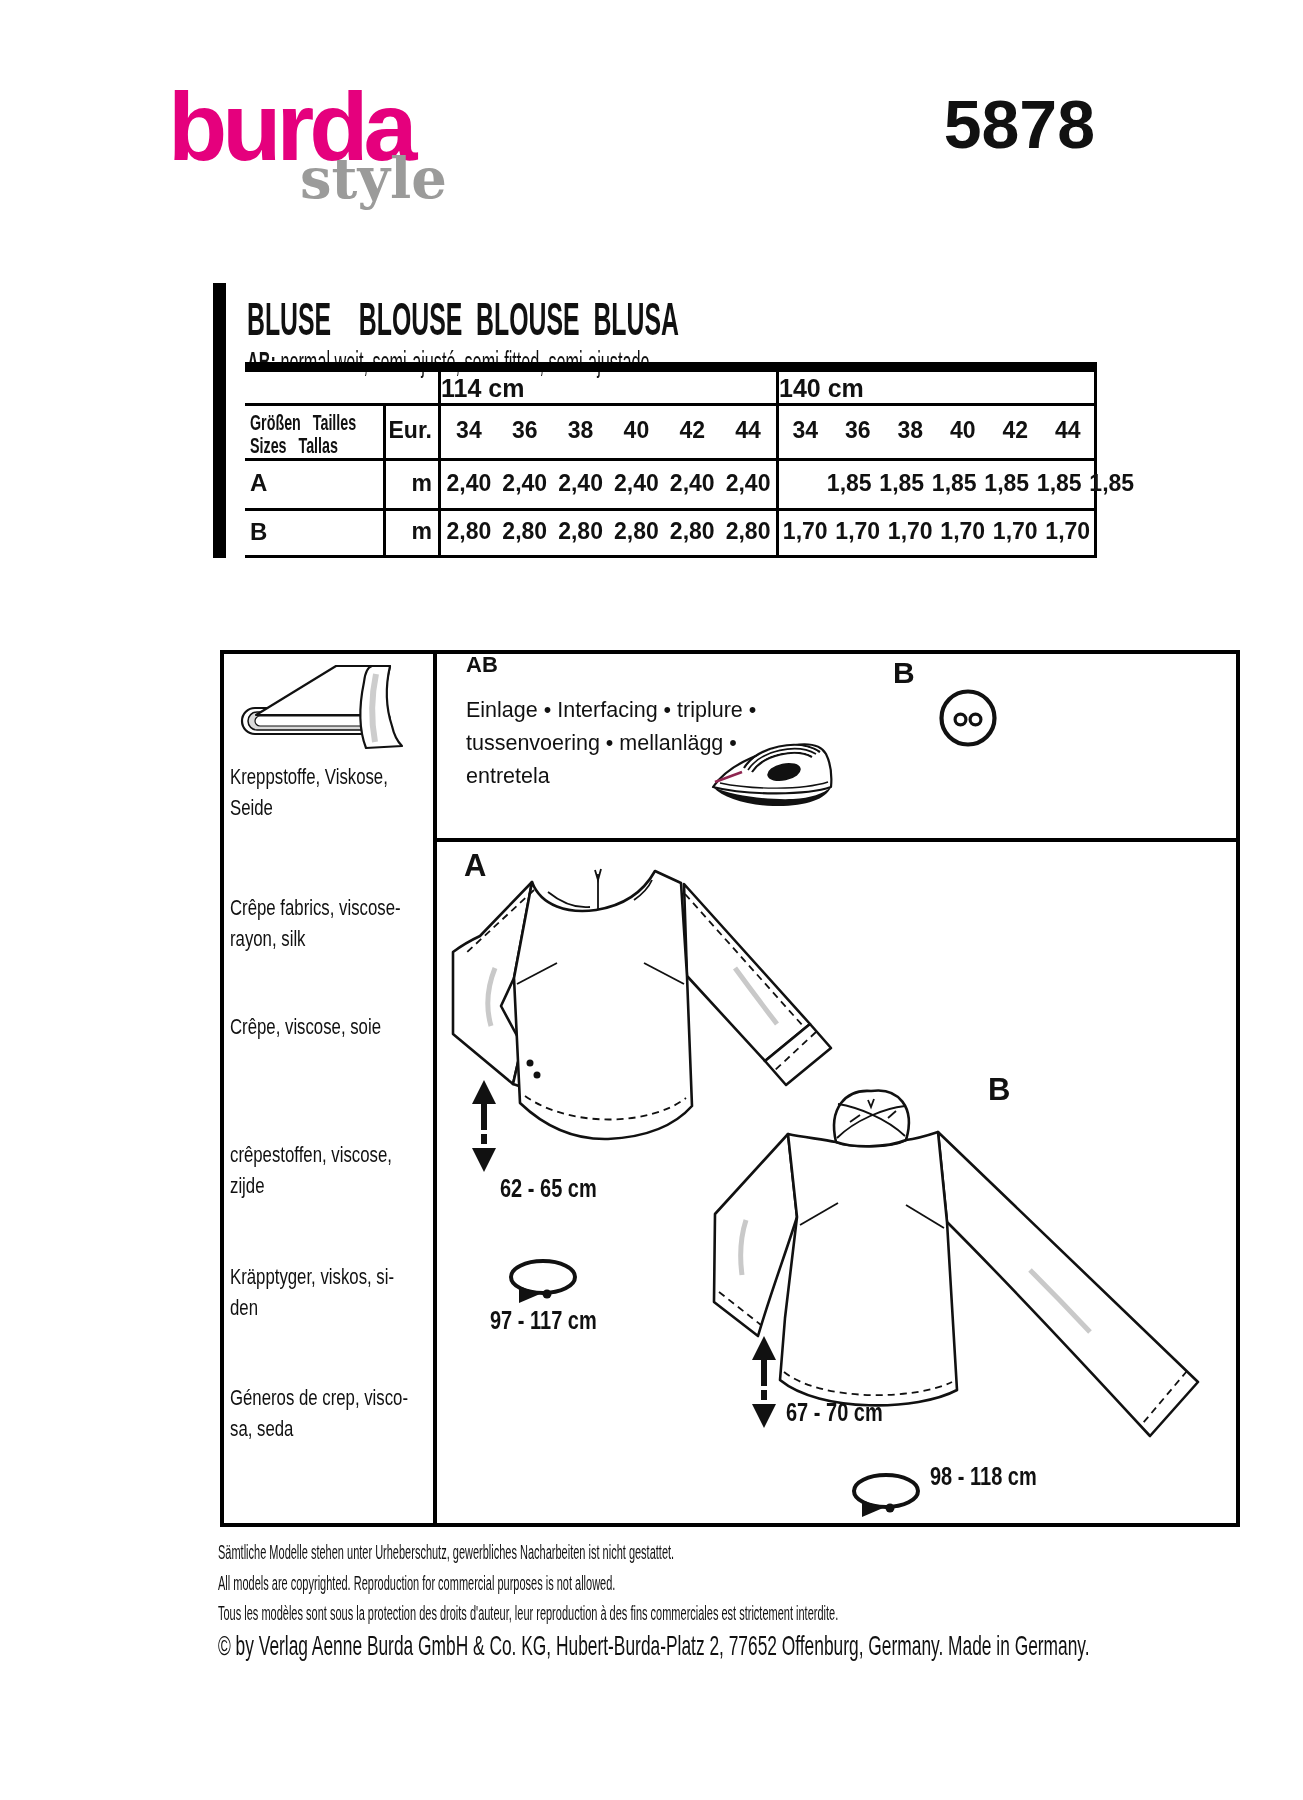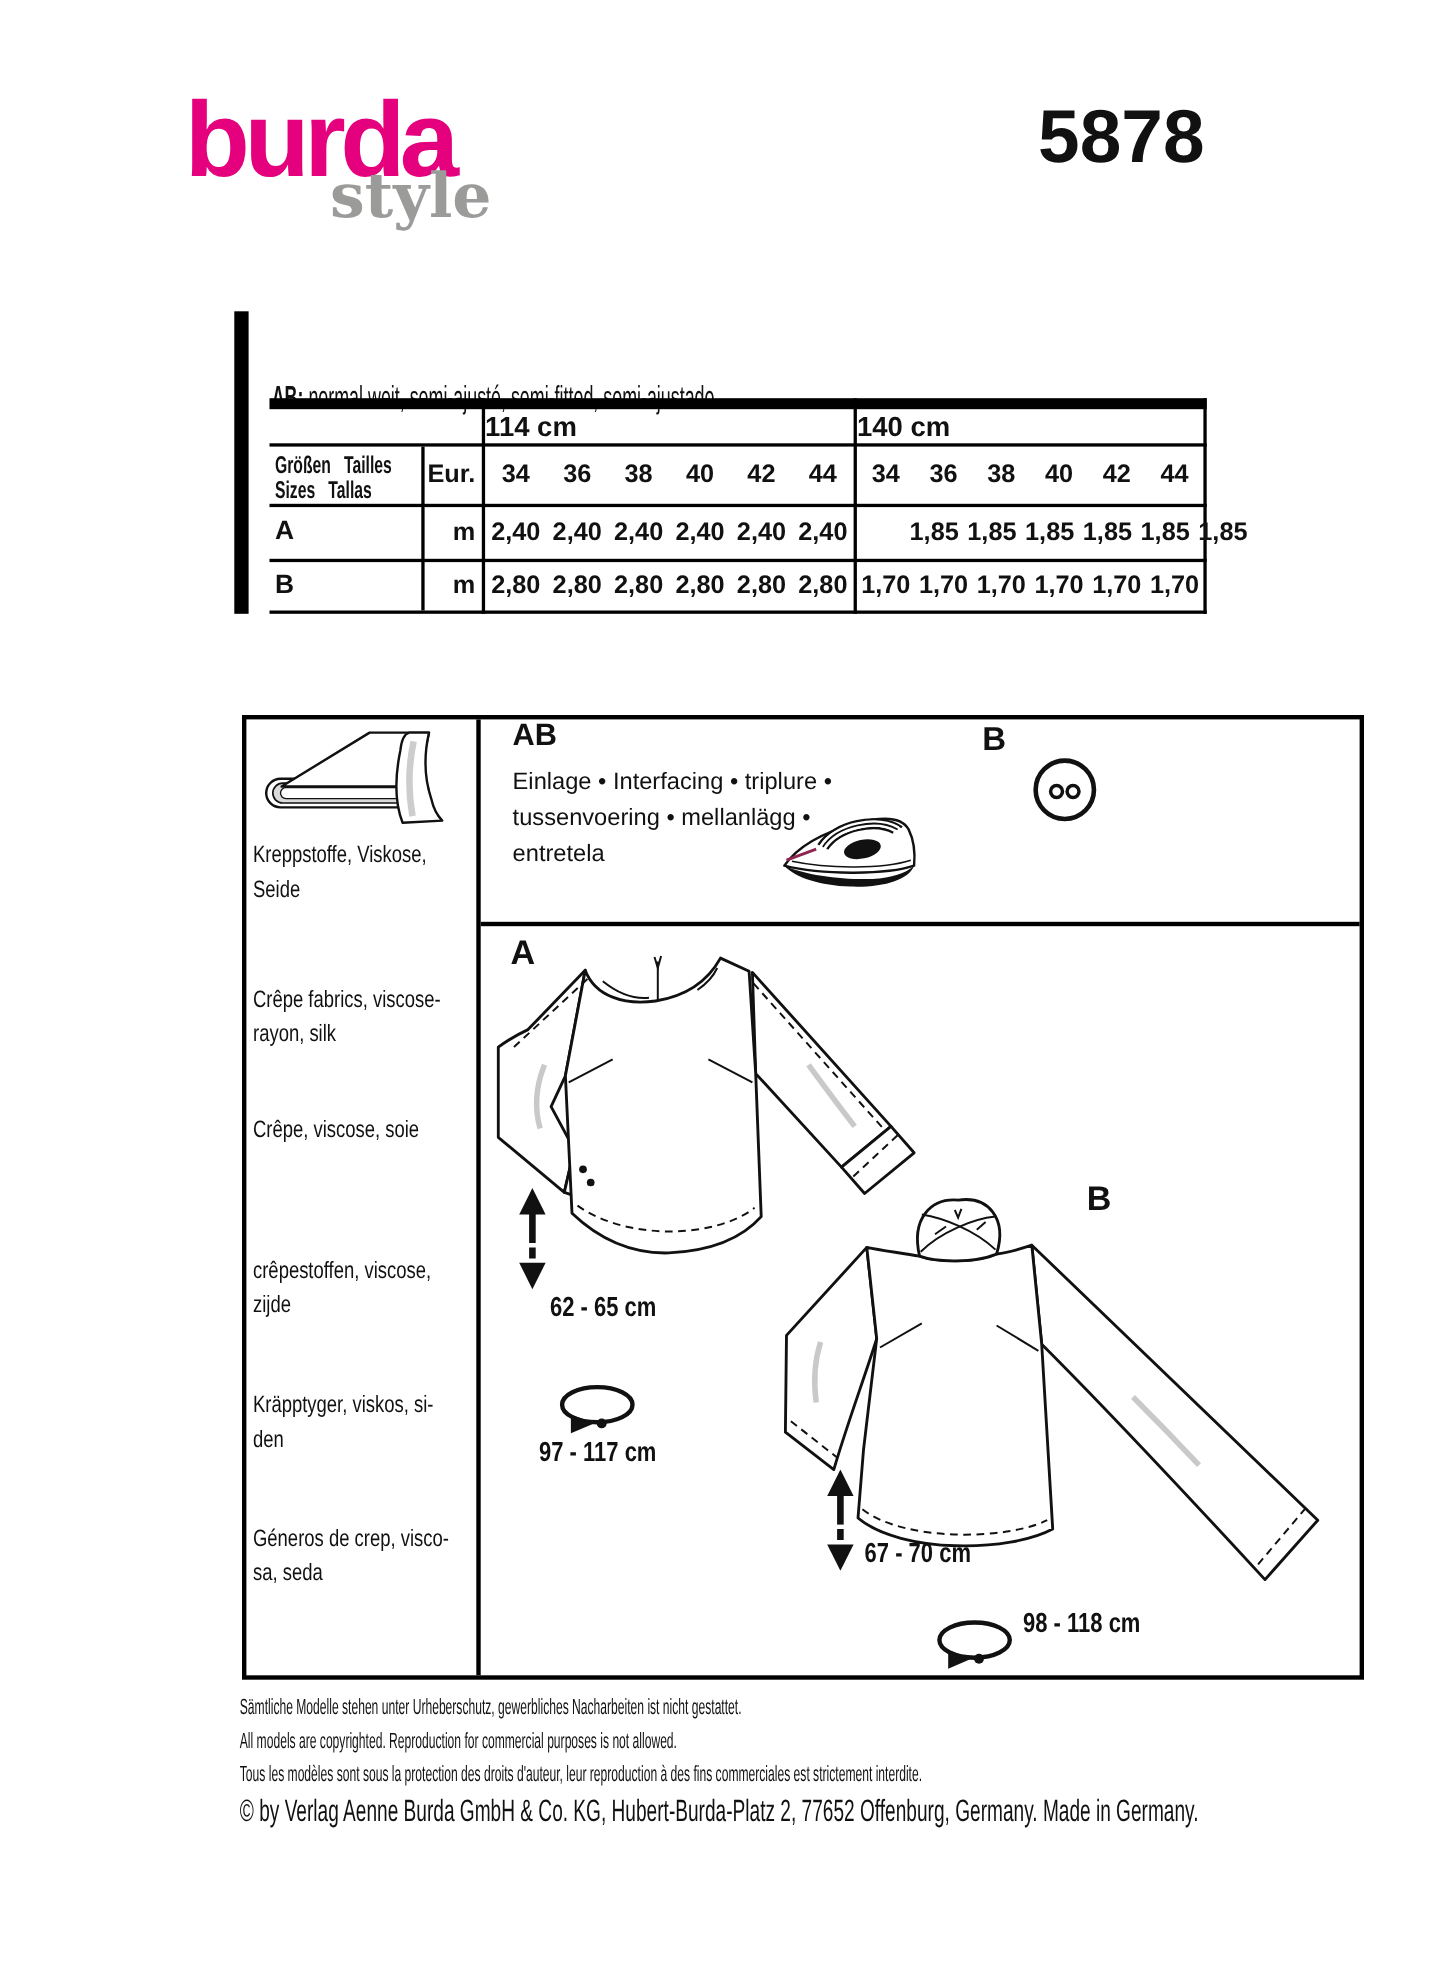--- a/index.html
+++ b/index.html
@@ -30,20 +30,23 @@
 </head>
 <body>
 
 <div class="page">
 
   <div class="abs logo-burda" style="left:168px;top:78px;">burda</div>
   <div class="abs logo-style" style="left:300px;top:150px;">style</div>
   <div class="abs pattern-number" style="left:935px;top:90px;width:160px;">5878</div>
 
   <div class="line" style="left:213px;top:283px;width:13px;height:275px;"></div>
+  <div class="abs" style="left:247px;top:292px;">
+    <span class="cond title">BLUSE    BLOUSE  BLOUSE  BLUSA</span>
+  </div>
   <div class="abs" style="left:247px;top:346px;">
     <span class="cond subtitle"><b>AB:</b><span> normal weit, semi-ajusté, semi-fitted, semi-ajustado</span></span>
   </div>
 
   <div>
     <div class="line" style="left:245px;top:362px;width:852px;height:10px;"></div>
     <div class="line" style="left:245px;top:403px;width:852px;height:3px;"></div>
     <div class="line" style="left:245px;top:458px;width:852px;height:3px;"></div>
     <div class="line" style="left:245px;top:508px;width:852px;height:3px;"></div>
     <div class="line" style="left:245px;top:555px;width:852px;height:3px;"></div>
@@ -133,21 +136,21 @@
   <div class="mat" style="left:230px;top:893px;">Crêpe fabrics, viscose-
 rayon, silk</div>
   <div class="mat" style="left:230px;top:1012px;">Crêpe, viscose, soie</div>
   <div class="mat" style="left:230px;top:1140px;">crêpestoffen, viscose,
 zijde</div>
   <div class="mat" style="left:230px;top:1262px;">Kräpptyger, viskos, si-
 den</div>
   <div class="mat" style="left:230px;top:1383px;">Géneros de crep, visco-
 sa, seda</div>
 
-  <div class="abs sec-label" style="left:466px;top:652px;font-size:28px;">AB</div>
+  <div class="abs sec-label" style="left:466px;top:652px;font-size:22px;">AB</div>
   <div class="abs" style="left:466px;top:694px;width:420px;">
     <div class="iface-line">Einlage • Interfacing • triplure •</div>
     <div class="iface-line">tussenvoering • mellanlägg •</div>
     <div class="iface-line">entretela</div>
   </div>
 
   <svg class="abs" style="left:708px;top:726px;" width="132" height="86" viewBox="0 0 132 86">
     <path d="M5,61 C18,42 42,30 72,22 C95,16 112,17 118,28 C123,38 124,50 123,61 C100,69 40,70 5,61 Z" fill="#fff" stroke="#111" stroke-width="2.2" stroke-linejoin="round"></path>
     <path d="M5,61 C25,70 60,74 85,73 C103,72 115,68 123,61 C118,74 95,81 65,80 C38,79 15,72 5,61 Z" fill="#111"></path>
     <ellipse cx="76" cy="46" rx="17" ry="8.5" fill="#111" transform="rotate(-12 76 46)"></ellipse>

